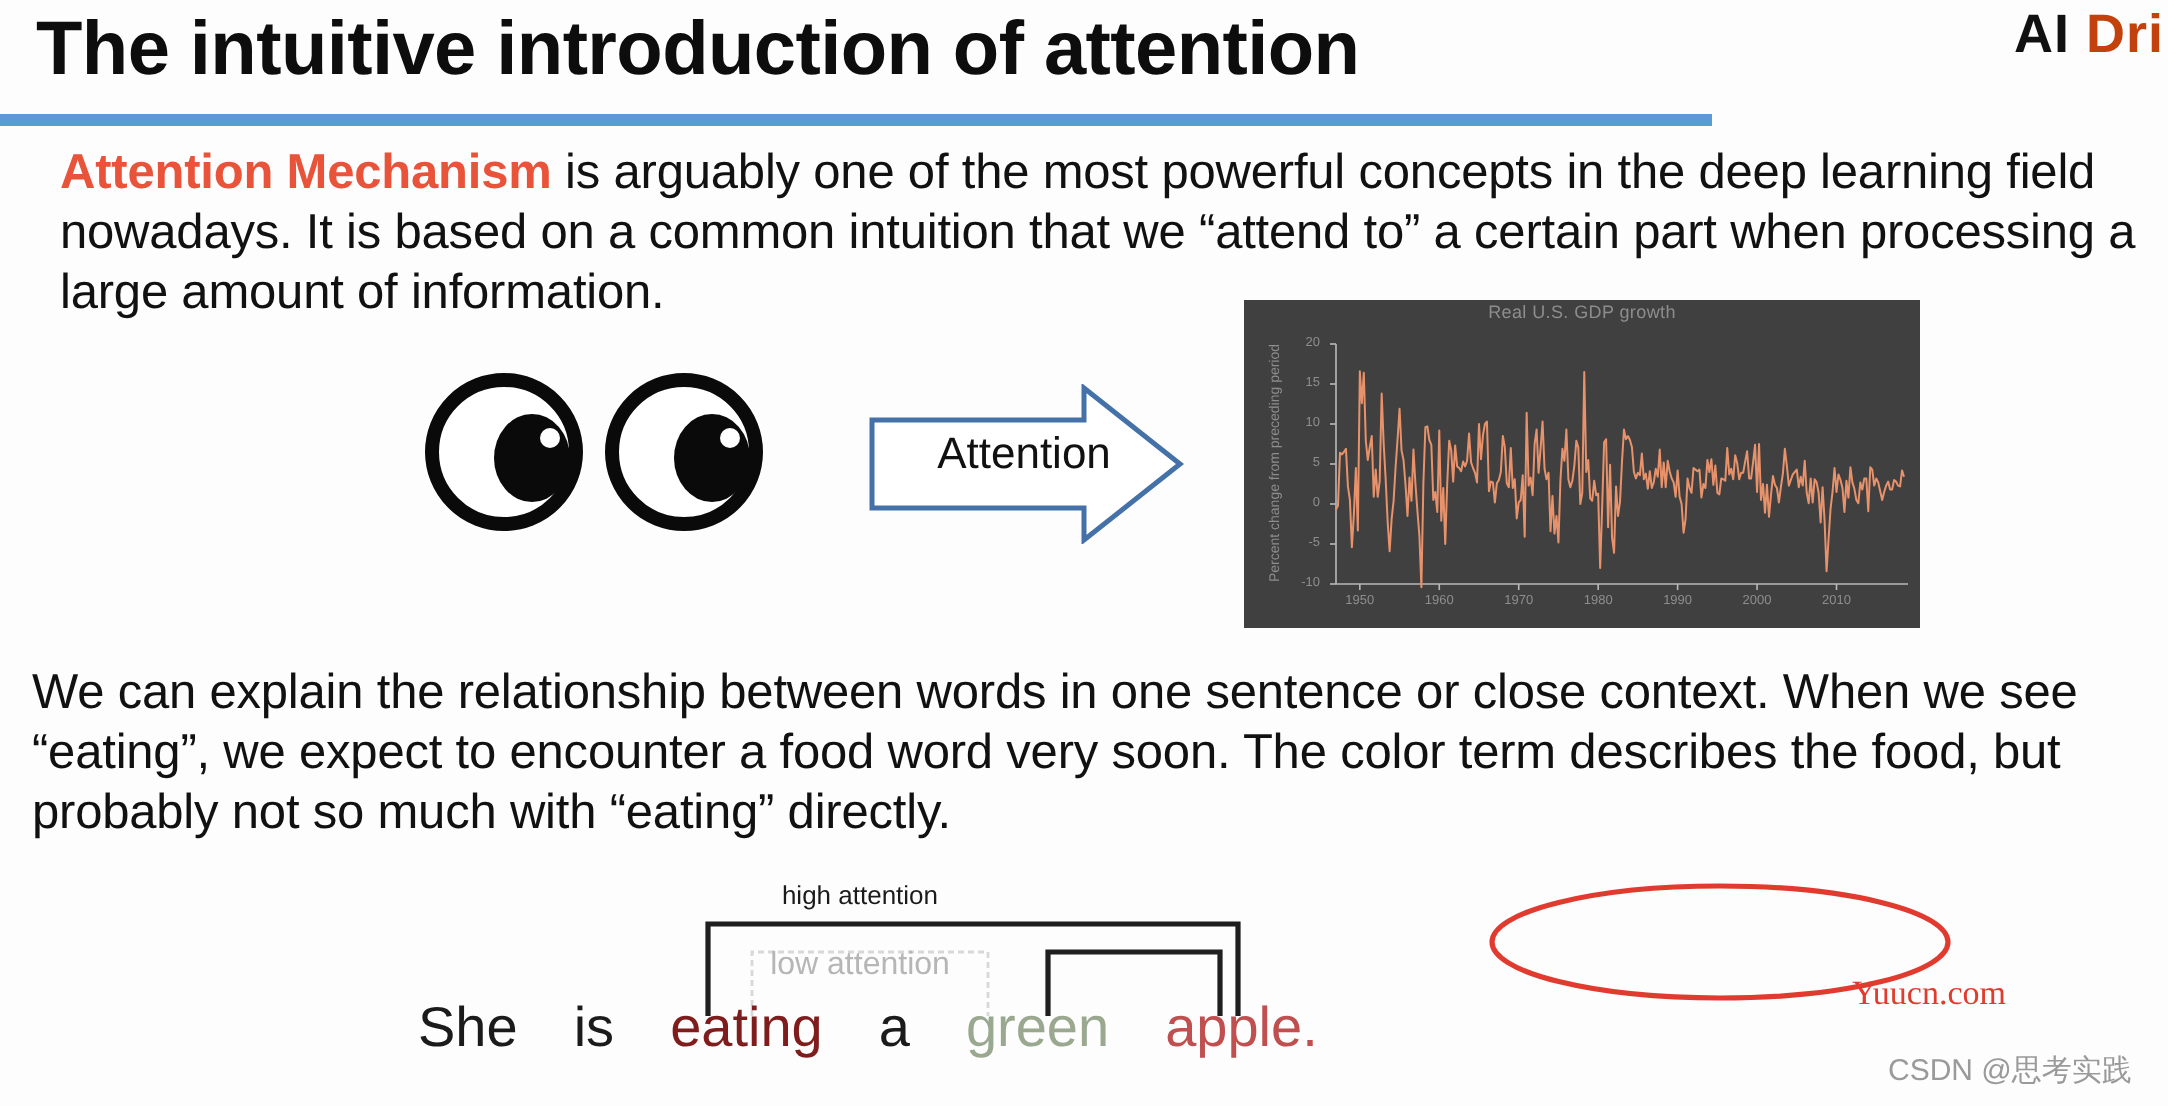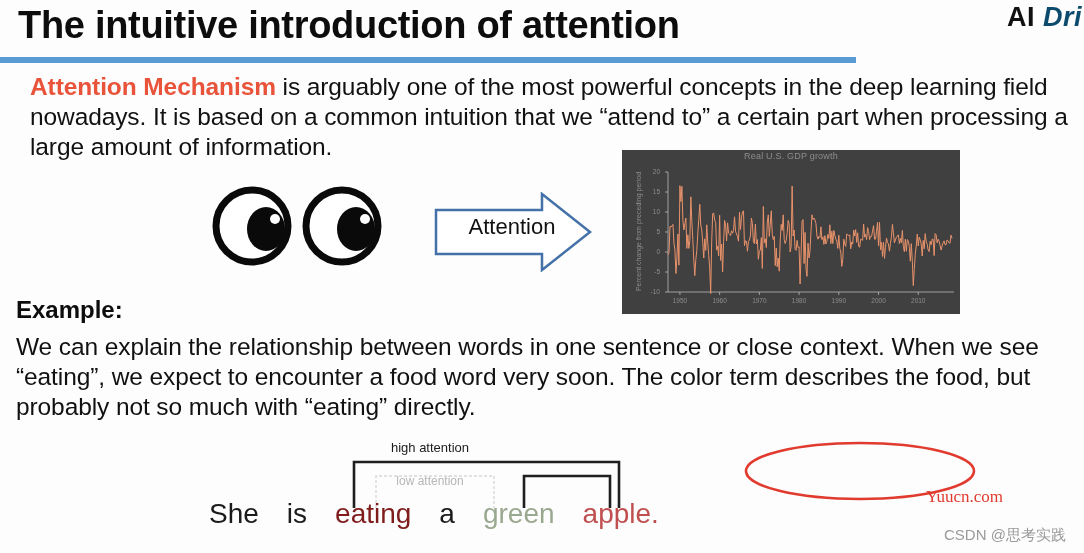--- a/index.html
+++ b/index.html
@@ -46,22 +46,21 @@
     right: 2px;
     top: 2px;
     font-size: 27px;
     font-weight: bold;
     color: #111;
     letter-spacing: 0.5px;
     font-family: "Liberation Sans", sans-serif;
     white-space: nowrap;
   }
   #logo .logo-accent {
-    color: #0c4a6e;
-    font-style: italic;
+    color: #c2410c;
   }
 
   
   .para {
     position: absolute;
     font-size: 24.5px;
     line-height: 30px;
     color: #111;
     letter-spacing: -0.1px;
     font-family: "Liberation Sans", sans-serif;
@@ -202,21 +201,21 @@
     font-size: 13px;
     color: #1b1b1b;
     font-family: "Liberation Sans", sans-serif;
   }
   #low-att-label {
     position: absolute;
     left: 365px;
     top: 474px;
     width: 130px;
     text-align: center;
-    font-size: 12px;
+    font-size: 16px;
     color: #b6b6b6;
     font-family: "Liberation Sans", sans-serif;
   }
   #sentence {
     position: absolute;
     left: 206px;
     top: 498px;
     font-size: 28px;
     color: #1b1b1b;
     white-space: nowrap;
@@ -326,21 +325,20 @@
         <div class="chart-xtick" style="left: 44.9167px; top: 147px;">1950</div>
         <div class="chart-xtick" style="left: 84.6389px; top: 147px;">1960</div>
         <div class="chart-xtick" style="left: 124.361px; top: 147px;">1970</div>
         <div class="chart-xtick" style="left: 164.083px; top: 147px;">1980</div>
         <div class="chart-xtick" style="left: 203.806px; top: 147px;">1990</div>
         <div class="chart-xtick" style="left: 243.528px; top: 147px;">2000</div>
         <div class="chart-xtick" style="left: 283.25px; top: 147px;">2010</div>
       </div>
   </div>
 
-  <div id="example-label">Example:</div>
   <div id="para-example" class="para">We can explain the relationship between words in one sentence or close context. When we see “eating”, we expect to encounter a food word very soon. The color term describes the food, but probably not so much with “eating” directly.</div>
 
   <div id="sentence-diagram">
     <svg width="470" height="112" viewBox="0 0 470 112" xmlns="http://www.w3.org/2000/svg">
 
       <path d="M148,72 L148,26 L413,26 L413,72" fill="none" stroke="#1f1f1f" stroke-width="2.6"></path>
 
       <path d="M318,72 L318,40 L404,40 L404,72" fill="none" stroke="#1f1f1f" stroke-width="2.6"></path>
 
       <path d="M170,72 L170,40 L288,40 L288,72" fill="none" stroke="#d8d8d8" stroke-width="1.4" stroke-dasharray="3,2"></path>

